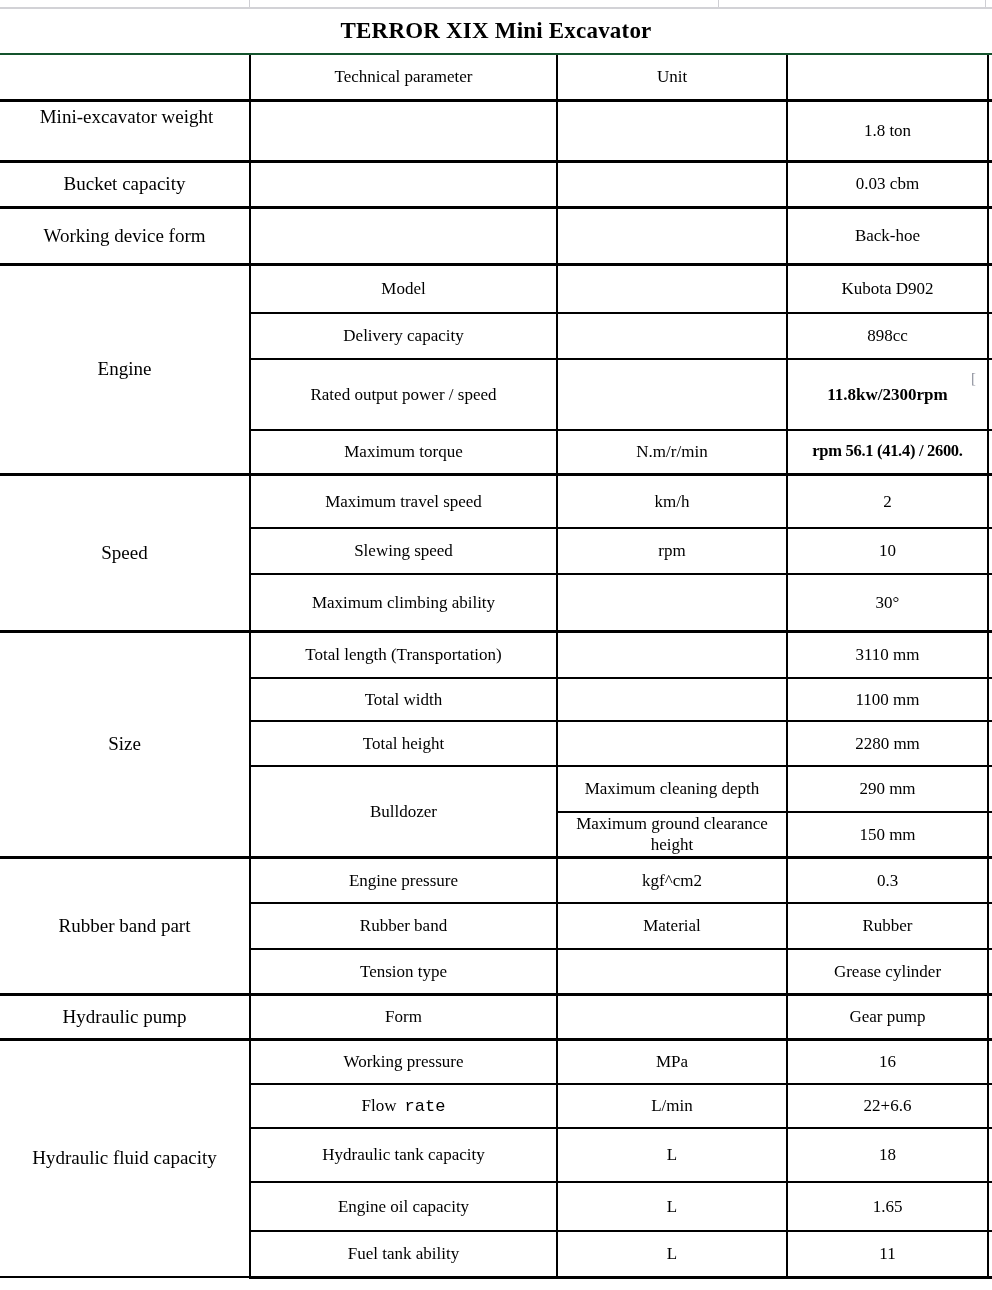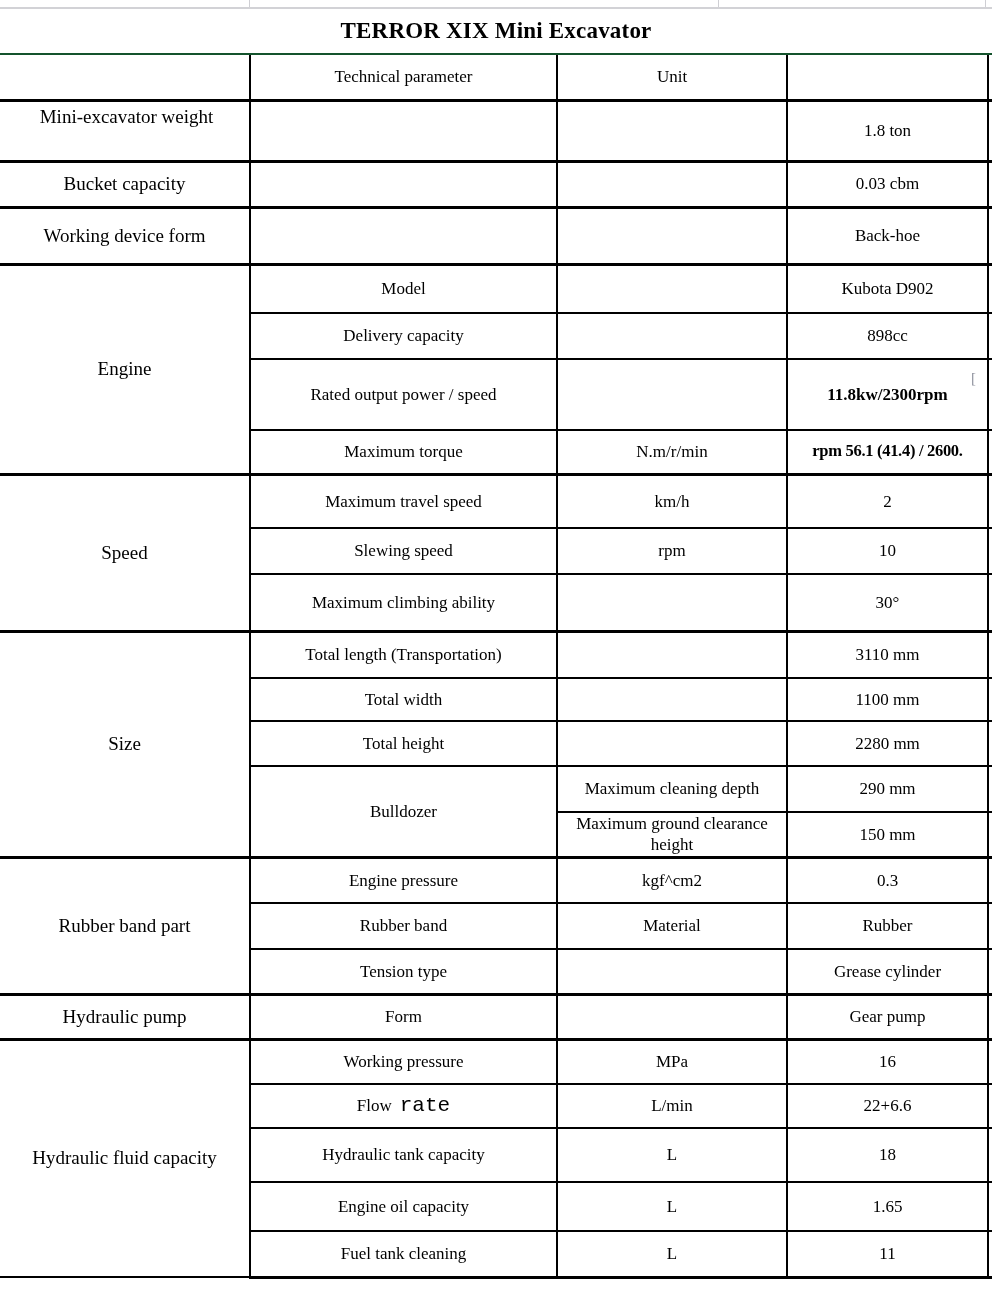--- a/index.html
+++ b/index.html
@@ -27,21 +27,21 @@
   }
   tr.hdr td { border-top:none; }
   tr.sec td { border-top-width:3px; }
   tr.last td { border-bottom-width:3px; }
   td.label { border-left:none; font-size:19px; }
   td.top-left { vertical-align:top; text-align:center; padding:3px 2px 0 6px; }
   td.spacer { border-right:none; padding:0; }
   td.bold-val { font-weight:bold; position:relative; }
   .bracket { position:absolute; right:11px; top:9px; color:#90939e; font-weight:normal; font-size:15px; }
   td.nowrap { white-space:nowrap; padding:0 1px; font-size:16.5px; letter-spacing:-0.3px;font-weight:bold; }
-  .mono { font-family:"Liberation Mono", monospace; font-size:21px; margin-left:8px;text-align:right; }
+  .mono { font-family:"Liberation Mono", monospace; font-size:17px; margin-left:8px;text-align:right; }
 </style>
 </head>
 <body>
 
 <div class="page">
 
   <div class="top-strip">
     <span class="vseg" style="left:249px"></span>
     <span class="vseg" style="left:718px"></span>
     <span class="vseg" style="left:985px"></span>
@@ -222,21 +222,21 @@
         <td>18</td>
         <td class="spacer"></td>
       </tr>
       <tr style="height:49px">
         <td>Engine oil capacity</td>
         <td>L</td>
         <td>1.65</td>
         <td class="spacer"></td>
       </tr>
       <tr class="last" style="height:46px">
-        <td>Fuel tank cleaning</td>
+        <td>Fuel tank ability</td>
         <td>L</td>
         <td>11</td>
         <td class="spacer"></td>
       </tr>
 
     </tbody>
   </table>
 </div>
 
 </body></html>

